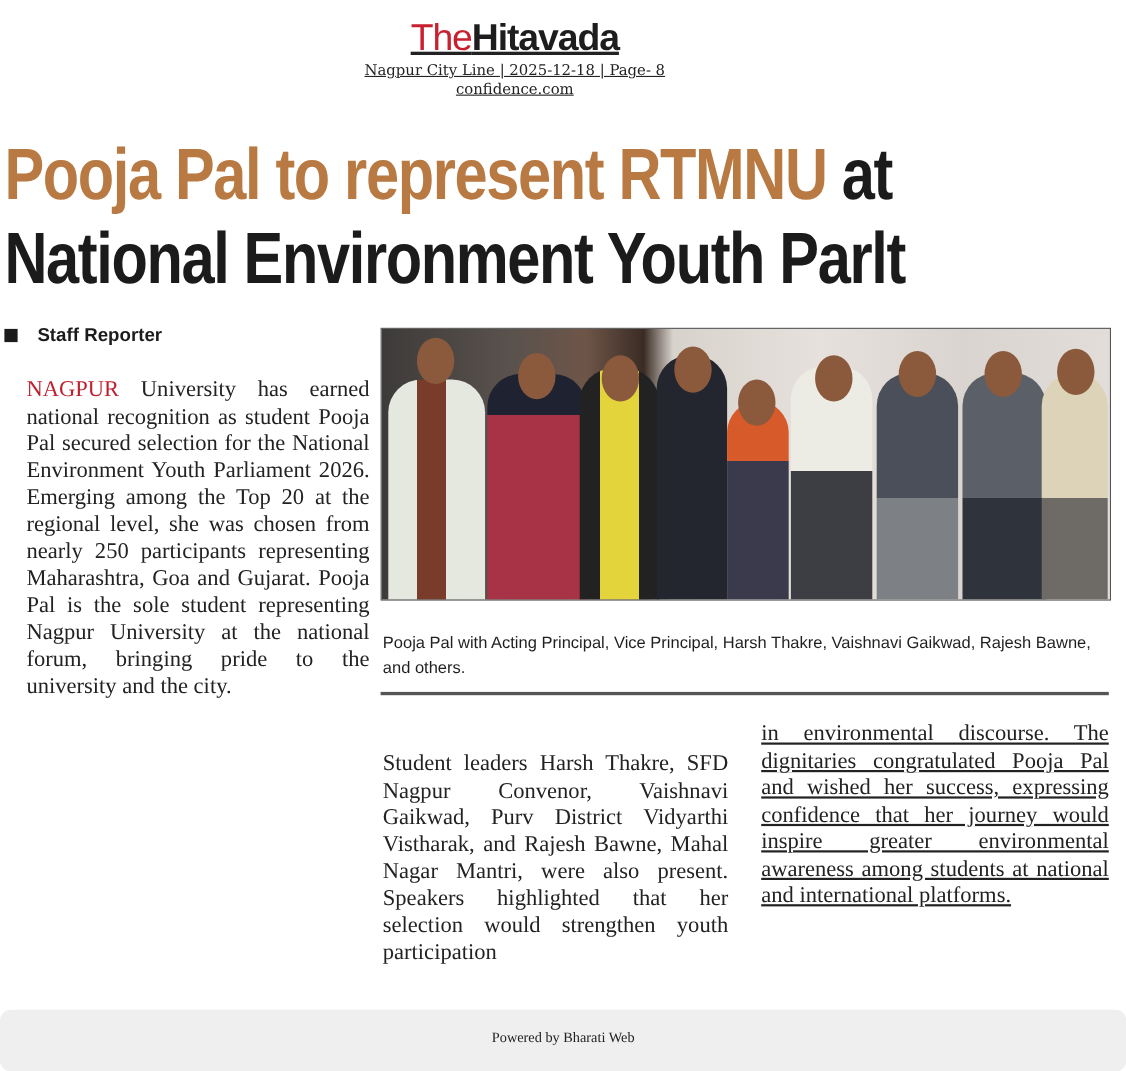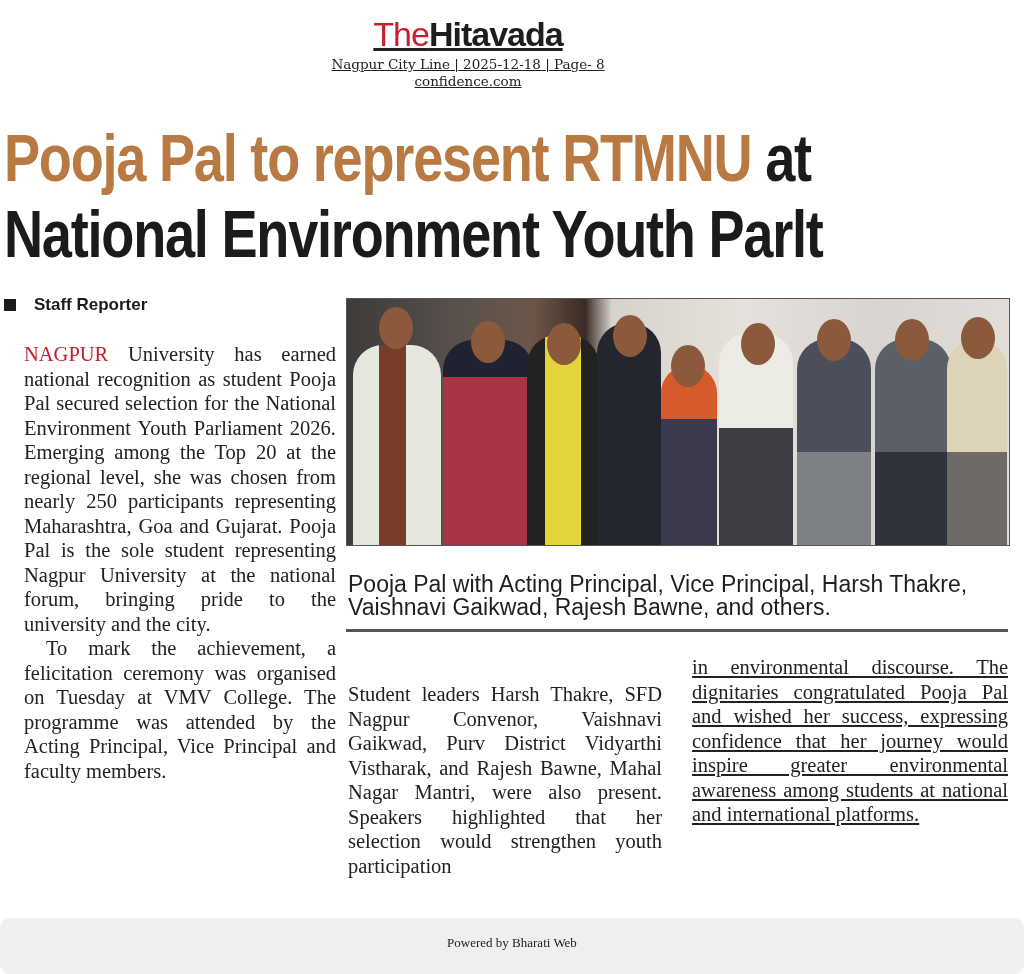--- a/index.html
+++ b/index.html
@@ -25,21 +25,21 @@
     .col1 { left: 4px; top: 342px; width: 312px; margin-left: 20px; }
     .col2 { left: 348px; top: 682px; width: 314px; }
     .col3 { left: 692px; top: 655px; width: 316px; text-decoration: underline; }
     .dateline { color: #c0202e; }
 
     .photo { position: absolute; left: 346px; top: 298px; width: 662px; height: 246px; border: 1px solid #555; overflow: hidden;
       background: linear-gradient(90deg, #3d3b3a 0%, #5a524d 18%, #6e5548 28%, #3a2c25 36%, #d8d2cc 40%, #e6e1dc 60%, #d9d4cf 80%, #e2ddd8 100%); }
     .person { position: absolute; bottom: 0; border-radius: 30px 30px 0 0; }
     .head { position: absolute; width: 34px; height: 42px; border-radius: 50%; background: #8b5a3c; }
 
-    .caption { position: absolute; left: 348px; top: 573px; width: 660px; font-family: "Liberation Sans", sans-serif; font-size: 23px; line-height: 23px; color: #1f1f1f; }
+    .caption { position: absolute; left: 348px; top: 573px; width: 660px; font-family: "Liberation Sans", sans-serif; font-size: 15px; line-height: 23px; color: #1f1f1f; }
     .caption-rule { position: absolute; left: 346px; top: 629px; width: 662px; height: 3px; background: #555; }
 
     .footer { position: absolute; left: 0; top: 918px; width: 1024px; height: 56px; background: #efefef; text-align: center; line-height: 50px; font-size: 13px; color: #222; font-family: "Liberation Serif", serif; border-radius: 10px; }
   </style>
 </head>
 <body>
 
 <header class="masthead">
   <div class="logo">
     <span class="the">The</span><span class="hit">Hitavada</span>
@@ -53,21 +53,20 @@
   <div class="dark">National Environment Youth Parlt</div>
 </h1>
 
 <div class="byline">
   <span class="square"></span>
   <span>Staff Reporter</span>
 </div>
 
 <div class="col col1">
   <p><span class="dateline">NAGPUR</span><span> University has earned national recognition as student Pooja Pal secured selection for the National Environment Youth Parliament 2026. Emerging among the Top 20 at the regional level, she was chosen from nearly 250 participants representing Maharashtra, Goa and Gujarat. Pooja Pal is the sole student representing Nagpur University at the national forum, bringing pride to the university and the city.</span></p>
-  <p class="indent">To mark the achievement, a felicitation ceremony was organised on Tuesday at VMV College. The programme was attended by the Acting Principal, Vice Principal and faculty members.</p>
 </div>
 
 <figure class="photo" style="margin:0;">
 
   <div class="person" style="left:6px;width:88px;height:200px;background:linear-gradient(90deg,#e4e8df 0 30%,#7a3c2a 30% 60%,#e4e8df 60%);"></div>
   <div class="head" style="left:32px;top:8px;"></div>
   <div class="person" style="left:96px;width:90px;height:205px;background:linear-gradient(180deg,#1f2230 0 18%,#a83246 18%);"></div>
   <div class="head" style="left:124px;top:22px;"></div>
   <div class="person" style="left:180px;width:72px;height:210px;background:linear-gradient(90deg,#222 0 25%,#e3d43c 25% 75%,#222 75%);"></div>
   <div class="head" style="left:200px;top:24px;"></div>

